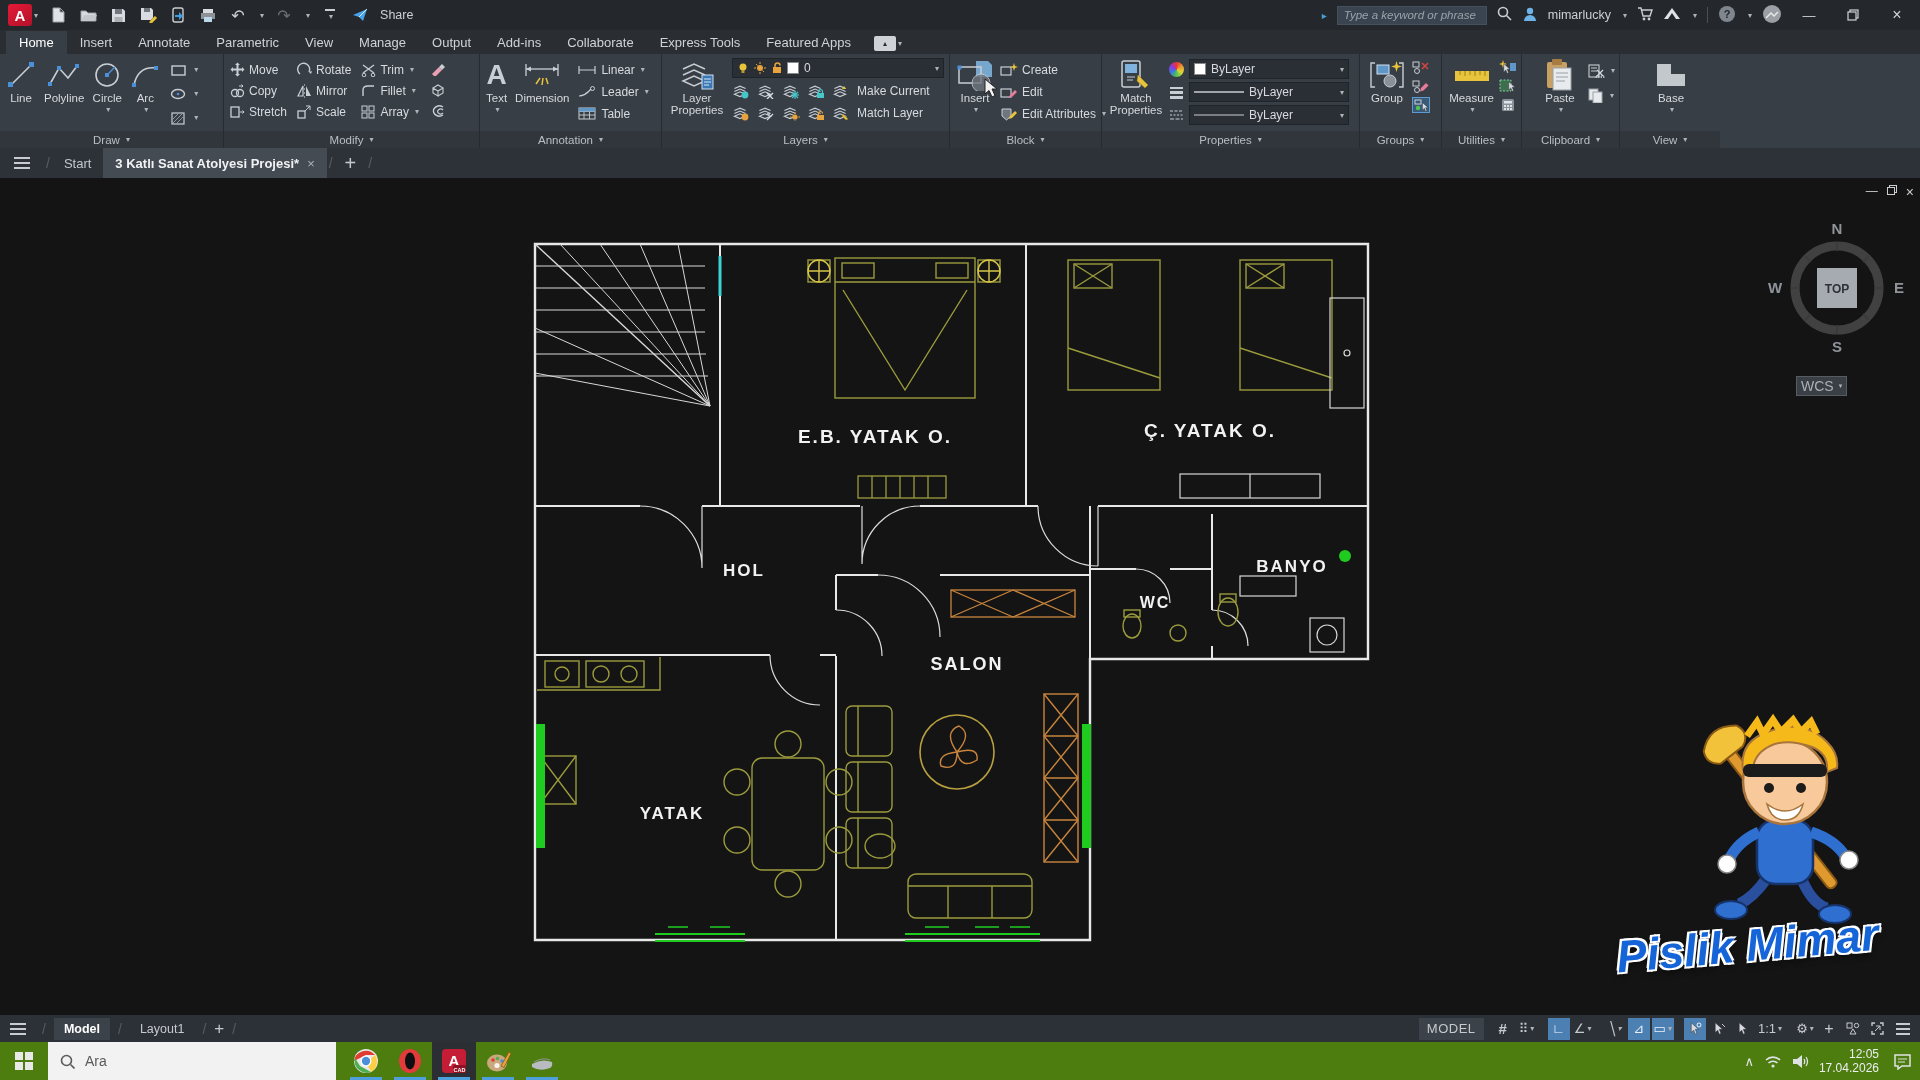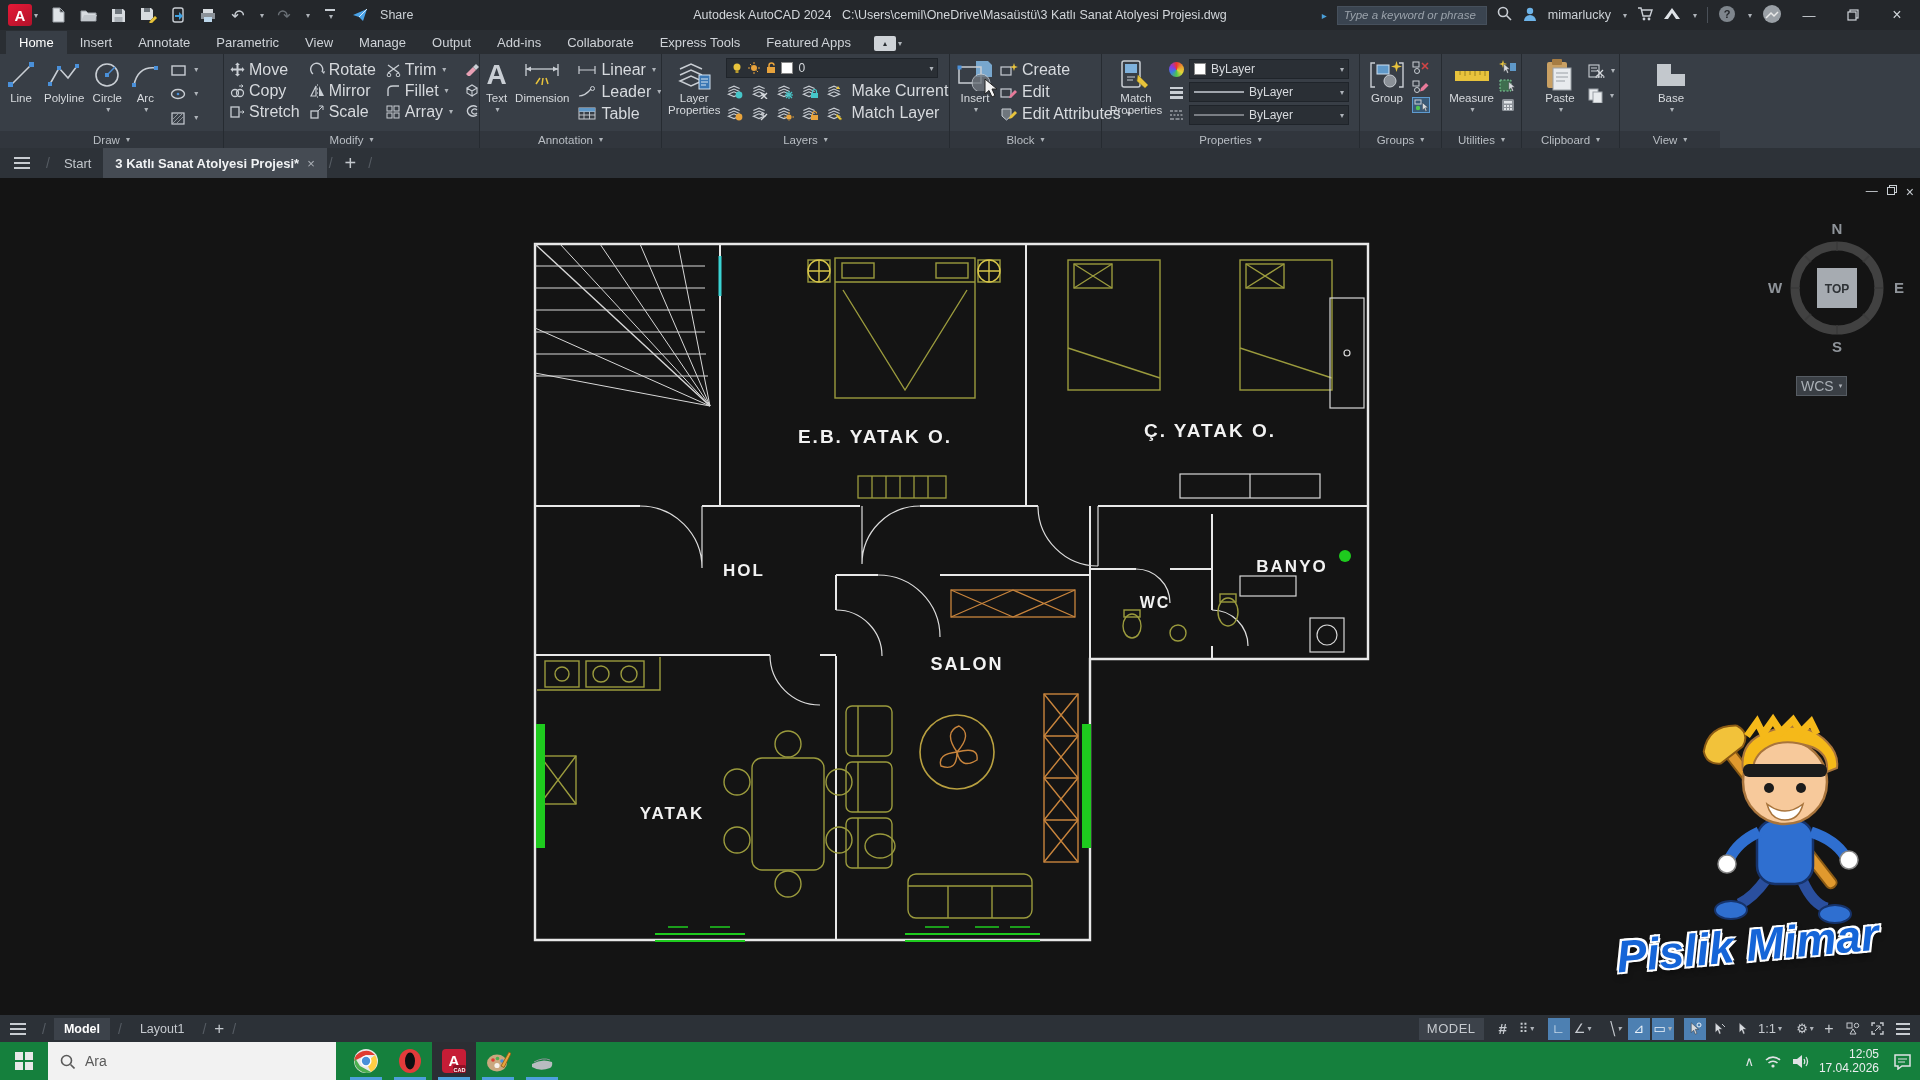--- a/index.html
+++ b/index.html
@@ -32,21 +32,21 @@
     color:#2a2e33;font-size:8px;display:flex;align-items:center;justify-content:center;}
 
   
   .ribbonbody{position:absolute;left:0;top:54px;width:1920px;height:94px;background:#383e46;}
   .panel{position:absolute;top:0;height:94px;border-right:1px solid #262b31;}
   .pfoot{position:absolute;left:0;right:0;bottom:0;height:17px;background:#31363d;color:#b9bec4;
     font-size:11.5px;display:flex;align-items:center;justify-content:center;gap:4px;}
   .pcontent{position:absolute;left:0;right:0;top:0;bottom:17px;display:flex;align-items:flex-start;padding:4px 4px 0 6px;}
   .bb{display:flex;flex-direction:column;align-items:center;color:#d7dade;font-size:11.5px;line-height:12px;text-align:center;}
   .bb .bico{height:34px;display:flex;align-items:center;justify-content:center;}
-  .srow{display:flex;align-items:center;gap:4px;height:19px;color:#d7dade;font-size:16px;white-space:nowrap;}
+  .srow{display:flex;align-items:center;gap:4px;height:19px;color:#d7dade;font-size:12px;white-space:nowrap;}
   .mini{width:18px;height:16px;display:flex;align-items:center;justify-content:center;}
   .combo{height:20px;background:#2a2f35;border:1px solid #1f242a;display:flex;align-items:center;
     color:#d7dade;font-size:12px;padding:0 4px;gap:5px;}
   .combo .flex1{flex:1;}
   .swatch{width:12px;height:12px;background:#fff;border:1px solid #888;}
   .colorwheel{width:15px;height:15px;border-radius:50%;
     background:conic-gradient(#e33,#e79b2e,#e3d53a,#4fc44f,#3a7de0,#8a3ae0,#e33);}
 
   
   .filetabs{position:absolute;left:0;top:148px;width:1920px;height:30px;background:#2d3238;
@@ -72,21 +72,21 @@
   .sb-left{display:flex;align-items:center;gap:6px;margin-left:10px;}
   .ltab{padding:4px 10px;}
   .ltab.active{background:#3c424a;color:#fff;font-weight:bold;}
   .sb-right{position:absolute;right:4px;top:0;height:27px;display:flex;align-items:center;gap:2px;}
   .sic{min-width:22px;height:22px;display:flex;align-items:center;justify-content:center;
     color:#c6cacf;font-size:13px;padding:0 2px;}
   .sic.blue{background:#4d80b2;color:#eaf2fa;}
   .model-btn{background:#3c424a;padding:3px 8px;margin-right:6px;letter-spacing:.5px;}
 
   
-  .taskbar{position:absolute;left:0;top:1042px;width:1920px;height:38px;background:#15803d;
+  .taskbar{position:absolute;left:0;top:1042px;width:1920px;height:38px;background:#4d7c0f;
     display:flex;align-items:center;}
   .winlogo{width:48px;height:38px;display:flex;align-items:center;justify-content:center;}
   .winlogo .grid{display:grid;grid-template-columns:8px 8px;grid-template-rows:8px 8px;gap:2px;}
   .winlogo .grid div{background:#e8e8e8;}
   .tsearch{width:288px;height:38px;background:#f2f2f2;display:flex;align-items:center;gap:10px;
     padding:0 12px;color:#5a5a5a;font-size:14px;}
   .tico{width:44px;height:38px;display:flex;align-items:center;justify-content:center;position:relative;}
   .tico .under{position:absolute;bottom:0;left:6px;right:6px;height:3px;background:#4da0dc;}
   .tico.active-tile{background:#2b2e33;}
   .tray{position:absolute;right:8px;top:0;height:38px;display:flex;align-items:center;gap:10px;color:#dfe2e5;}
@@ -166,23 +166,20 @@
         <span style="width:10px;height:2px;background:#c9ced4;"></span>
           <span class="cv"></span>
         </span>
       <span class="qi">
         <svg width="16" height="14">
             <path d="M1,7 L15,1 11,13 7,9 Z" fill="#4aa3e8"></path>
             <path d="M7,9 L15,1" stroke="#fff" stroke-width="0.8"></path>
           </svg>
         </span>
       <span>Share</span>
-    </div>
-    <div class="title-center">
-      <span>Autodesk AutoCAD 2024</span>&nbsp;&nbsp;&nbsp;<span>C:\Users\cemil\OneDrive\Masaüstü\3 Katlı Sanat Atolyesi Projesi.dwg</span>
     </div>
     <div class="tb-right">
       <span style="color:#4a9fd8;font-size:10px;">▸</span>
       <div class="searchbox">
         <span>Type a keyword or phrase</span>
       </div>
       <span class="qi">
         <svg width="15" height="15">
             <circle cx="6" cy="6" r="4.5" fill="none" stroke="#c9ced4" stroke-width="1.6"></circle>
             <path d="M9.5,9.5 L14,14" stroke="#c9ced4" stroke-width="1.6"></path>

